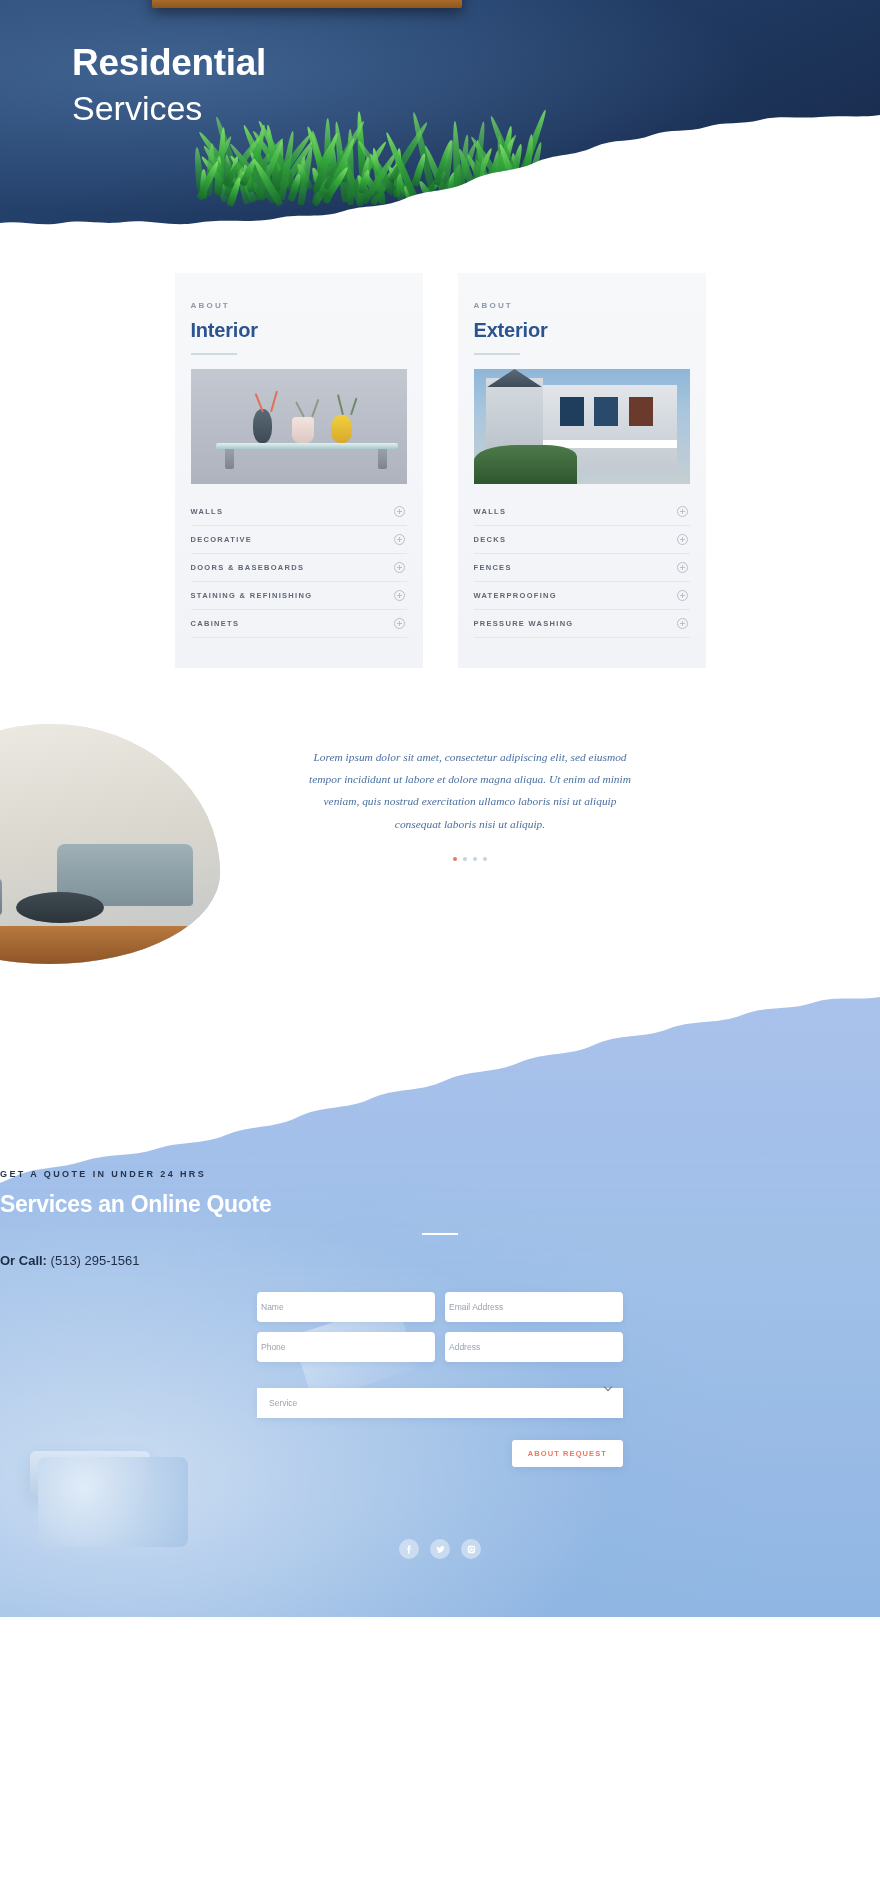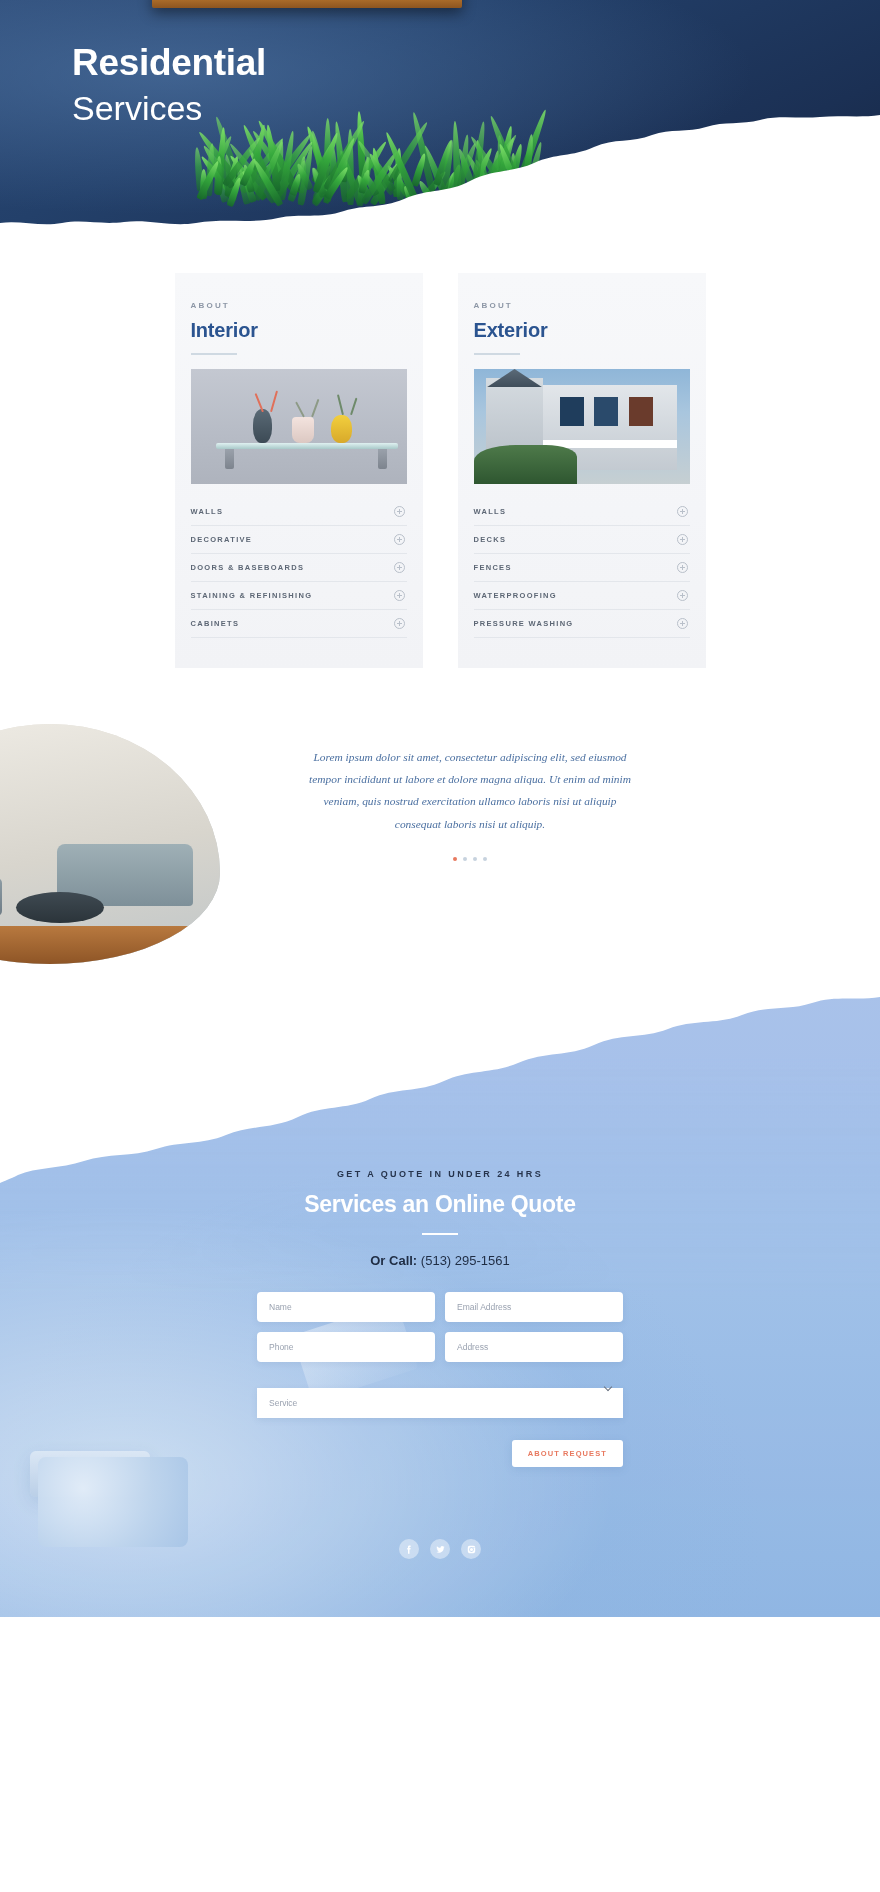--- a/index.html
+++ b/index.html
@@ -195,41 +195,41 @@
     width: 110px; height: 70px;
     background: linear-gradient(160deg, rgba(255,255,255,.75), rgba(190,215,240,.2));
     transform: rotate(-18deg); border-radius: 4px; opacity: .55;
   }
 
   .torn-top {
     position: absolute; left: 0; top: 0; width: 100%; height: 210px;
     z-index: 3; pointer-events: none;
   }
 
-  .quote-inner { position: relative; z-index: 5; text-align: center; }
+  .quote-inner { position: relative; z-index: 5; text-align: left; }
   .quote-eyebrow {
     font-size: 9px; font-weight: bold; letter-spacing: 2.4px;
     color: #26344d; text-transform: uppercase;
   }
   .quote-h2 {
     font-size: 23px; font-weight: bold; color: #ffffff;
     margin-top: 12px; letter-spacing: -0.3px;
   }
   .quote-rule { width: 36px; height: 2px; background: #fff; margin: 15px auto 0; }
   .quote-call {
     font-size: 13px; color: #1f2d44; margin-top: 18px; font-weight: 300;
   }
   .quote-call b { font-weight: bold; }
 
   
   .form-wrap { width: 366px; margin: 24px auto 0; position: relative; z-index: 5; }
   .form-row { display: flex; gap: 10px; margin-bottom: 10px; }
   .fld {
     flex: 1; height: 30px; background: #fff; border: none; border-radius: 4px;
-    padding: 0 12px; font-size: 8.5px; color: #4a5160;
+    padding: 0 4px; font-size: 8.5px; color: #4a5160;
     font-family: "Liberation Sans", sans-serif;
     box-shadow: 0 2px 6px rgba(70,110,160,.12);
     outline: none;
   }
   .fld::placeholder { color: #9aa2b0; }
   .sel-wrap { position: relative; margin-bottom: 10px; }
   .fld-select {
     width: 100%; height: 30px; background: #fff; border: none; border-radius: 0;
     padding: 0 12px; font-size: 8.5px; color: #9aa2b0;
     font-family: "Liberation Sans", sans-serif; appearance: none;

